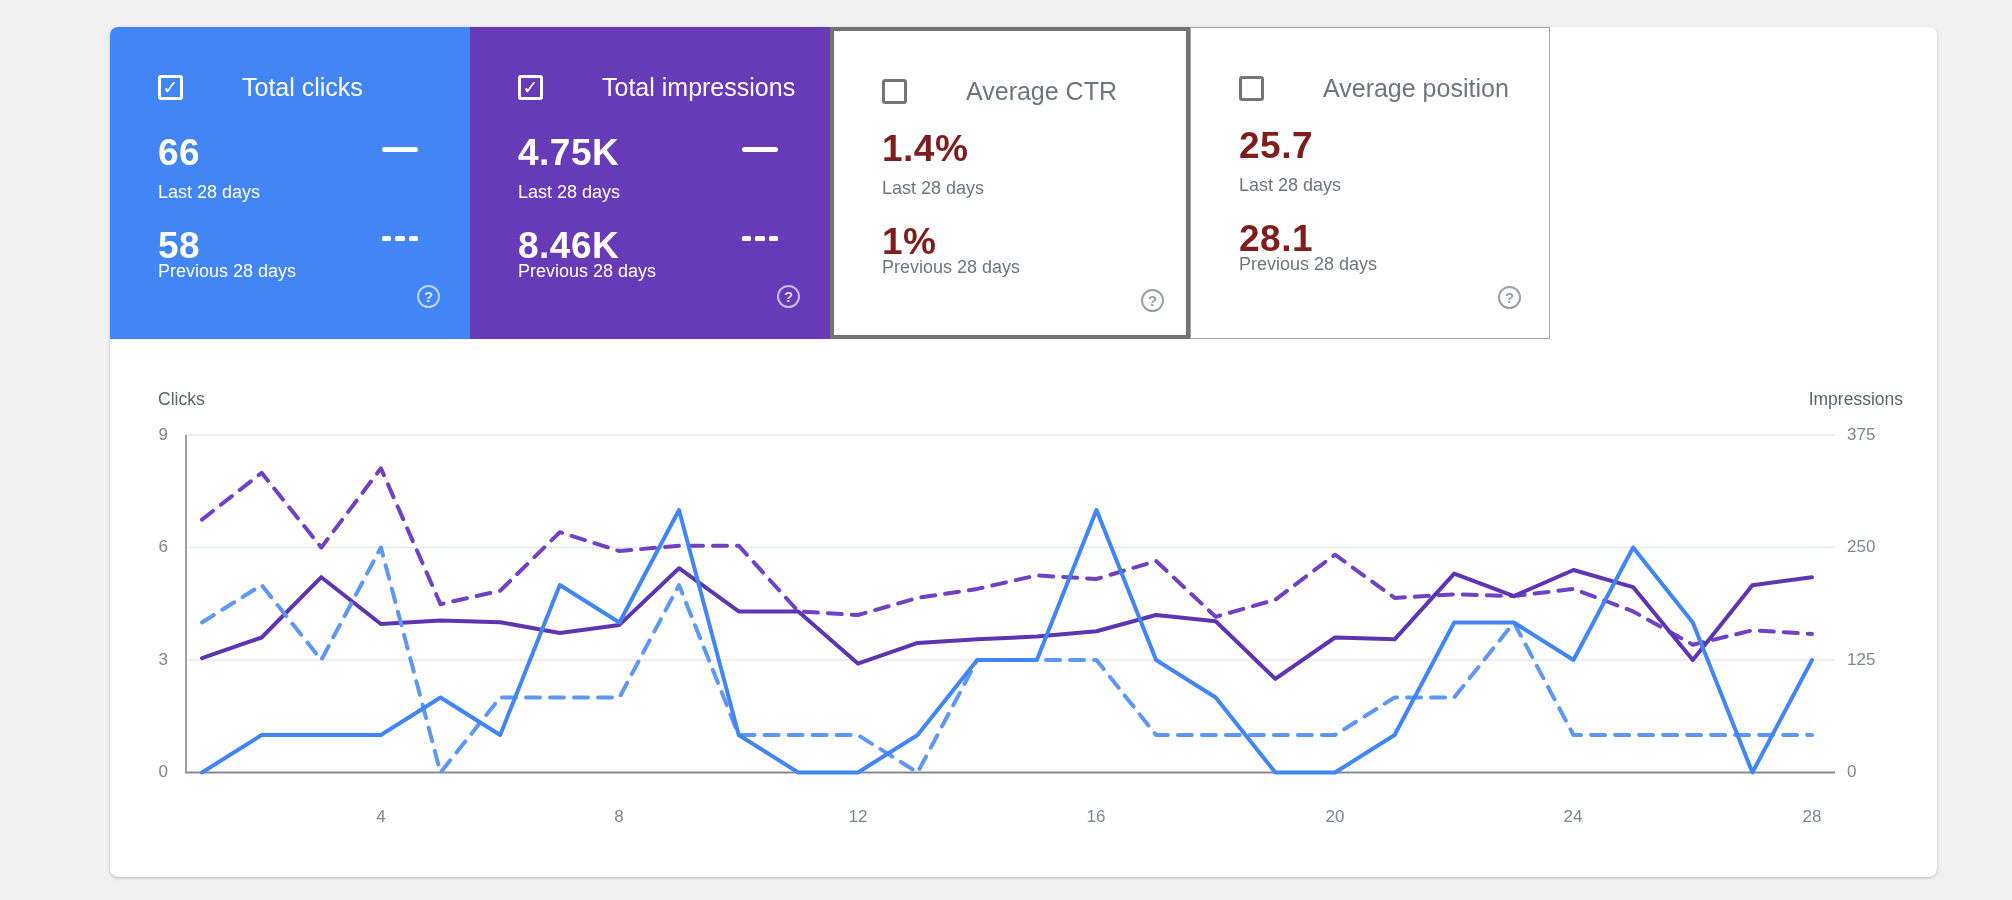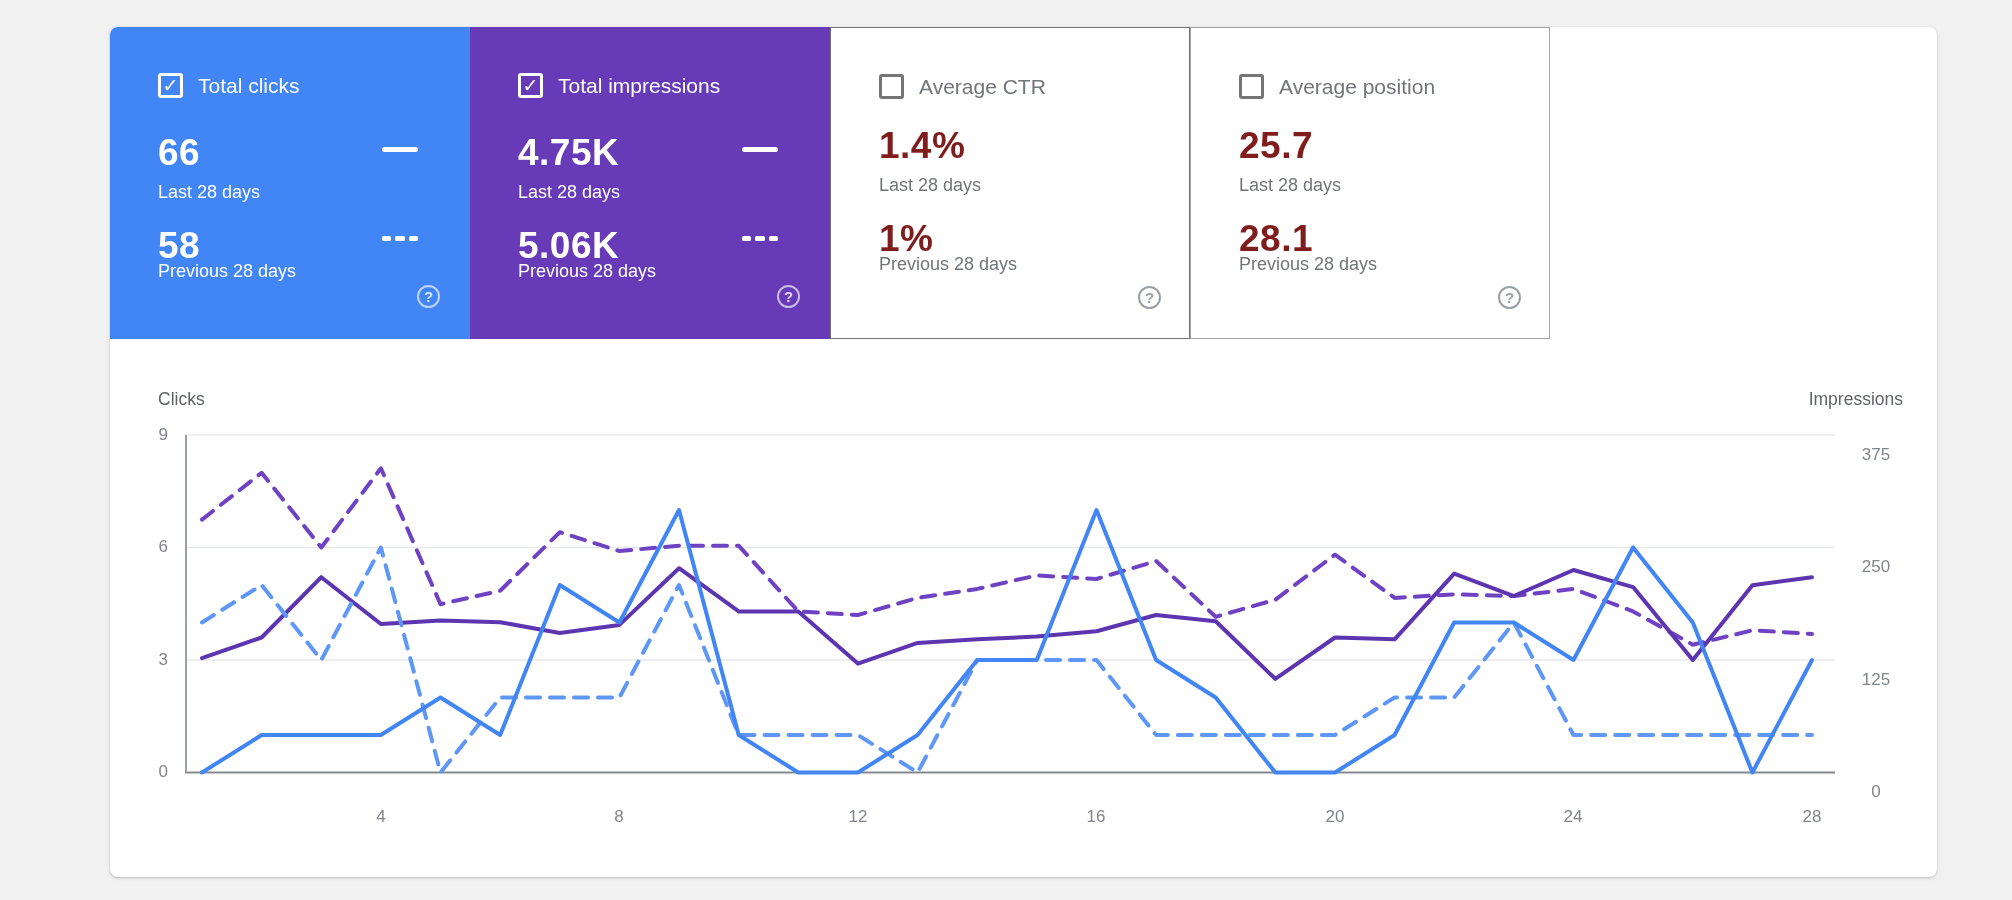--- a/index.html
+++ b/index.html
@@ -13,31 +13,31 @@
   .panel {
     position:absolute; left:110px; top:27px; width:1827px; height:850px;
     background:#ffffff; border-radius:8px;
     box-shadow:0 1px 2px rgba(0,0,0,.14), 0 1px 4px rgba(0,0,0,.10);
   }
   
   .cards { position:absolute; left:0; top:0; height:312px; width:100%; }
   .card { position:absolute; top:0; width:360px; height:312px; cursor:pointer; }
   .card.c0 { left:0;    background:#4285f4; border-top-left-radius:8px; }
   .card.c1 { left:360px; background:#673ab7; }
-  .card.c2 { left:720px;  background:#ffffff; border:1px solid #737373; }
+  .card.c2 { left:720px;  background:#ffffff; border:4px solid #737373; }
   .card.c3 { left:1080px; background:#ffffff; border:1px solid #a3a3a3; }
   .card .head { position:absolute; left:48px; top:46px; display:flex; align-items:center; gap:15px; }
   .checkbox {
     width:25px; height:25px; border-radius:3px; flex:0 0 auto;
     display:flex; align-items:center; justify-content:center;
   }
   .card.on .checkbox { border:3px solid #ffffff; }
   .card.off .checkbox { border:3px solid #757575; }
   .checkbox .mark { color:#fff; font-size:19px; font-weight:700; line-height:1; margin-top:-1px; }
-  .card .title { font-size:21px; }
+  .card .title { font-size:25px;margin-left:44px; }
   .card.on .title { color:#ffffff; }
   .card.off .title { color:#70757a; }
   .bignum { position:absolute; left:48px; font-size:37px; font-weight:700; letter-spacing:.5px; }
   .perlab { position:absolute; left:48px; font-size:18px; }
   .card.on .bignum, .card.on .perlab { color:#ffffff;margin-top:8px; }
   .card.off .bignum { color:#7f1d1d; }
   .card.off .perlab { color:#70757a; }
   .v1 { top:97px; } .p1 { top:147px; } .v2 { top:190px; } .p2 { top:226px; }
   .leg-solid { position:absolute; left:272px; top:120px; width:36px; height:5px; background:#fff; border-radius:2.5px; }
   .leg-dash  { position:absolute; left:272px; top:209px; width:36px; height:5px; display:flex; gap:4px; }
@@ -48,21 +48,21 @@
     display:flex; align-items:center; justify-content:center; cursor:pointer;
   }
   .card.on .help { border:2px solid rgba(255,255,255,.65); color:rgba(255,255,255,.8); }
   .card.off .help { border:2px solid #9aa0a6; color:#9aa0a6; }
   
   .axis-title { position:absolute; top:362px; font-size:17.5px; color:#5f6368; }
   .axis-title.left { left:33px;margin-left:15px; }
   .axis-title.right { right:34px; }
   .ytick { position:absolute; width:58px; height:22px; line-height:22px; font-size:17px; color:#80868b; }
   .ytick.l { left:0; text-align:right; }
-  .ytick.r { left:1737px; text-align:center;margin-top:20px; }
+  .ytick.r { left:1737px; text-align:left; }
   .ty0 { top:397px; } .ty1 { top:509px; } .ty2 { top:622px; } .ty3 { top:734px; }
   .xtick { position:absolute; top:780px; width:60px; text-align:center; font-size:17px; color:#80868b; }
   .xt0{left:241px}.xt1{left:479px}.xt2{left:718px}.xt3{left:956px}
   .xt4{left:1195px}.xt5{left:1433px}.xt6{left:1672px}
   svg.chart { position:absolute; left:75px; top:400px; }
   .grid { stroke:#e8e9eb; stroke-width:1.6; }
   .xaxis { stroke:#85898e; stroke-width:2; }
   .yaxis { stroke:#9aa0a6; stroke-width:2; }
 </style>
 </head>
@@ -95,21 +95,21 @@
     <div class="card c1 on">
       <div class="head">
         <span class="checkbox">
             <span class="mark">✓</span>
           </span>
         <span class="title">Total impressions</span>
       </div>
       <div class="bignum v1">4.75K</div>
       <span class="leg-solid"></span>
       <div class="perlab p1">Last 28 days</div>
-      <div class="bignum v2">5.06K</div>
+      <div class="bignum v2">8.46K</div>
       <span class="leg-dash">
           <i></i>
           <i></i>
           <i></i>
         </span>
       <div class="perlab p2">Previous 28 days</div>
       <span class="help">?</span>
     </div>
 
     <div class="card c2 off">

